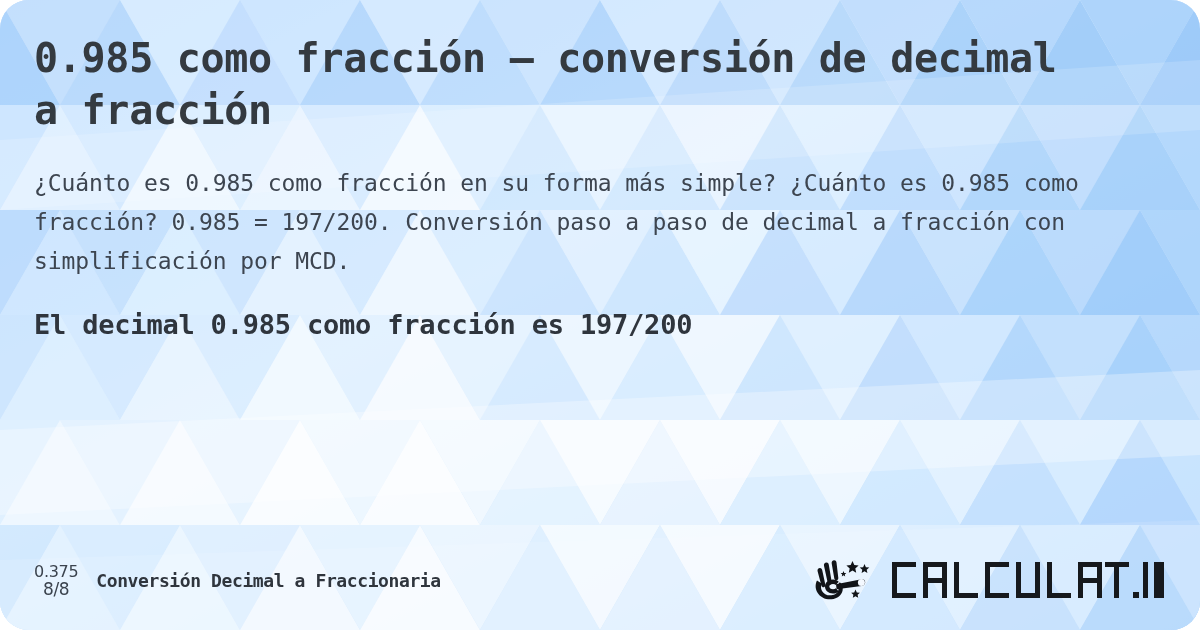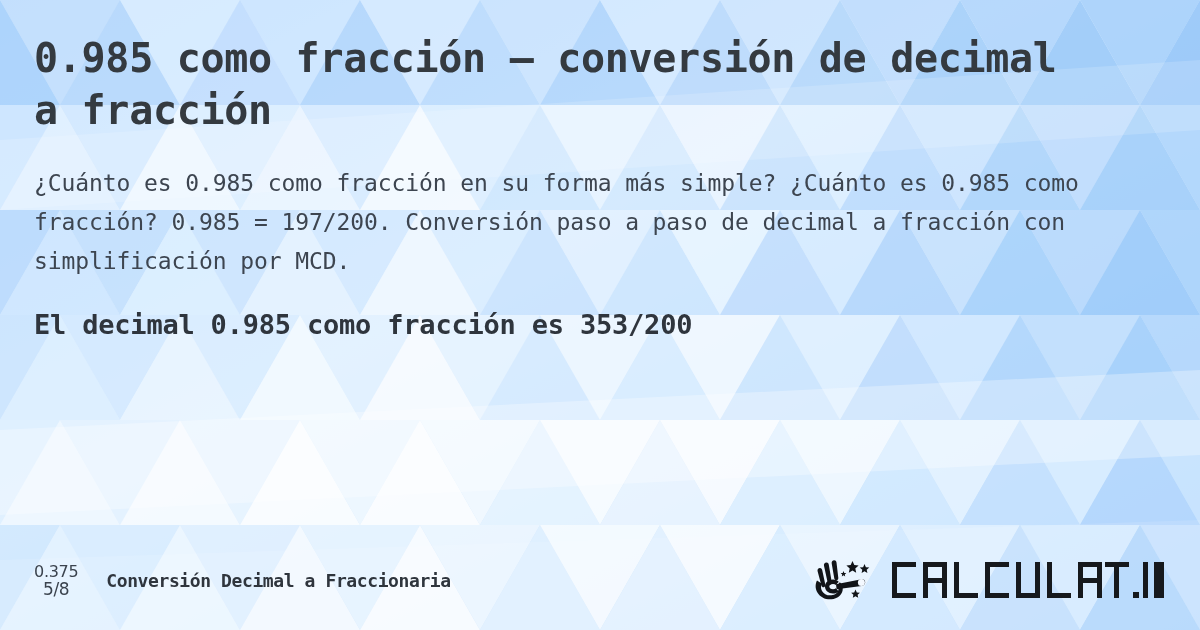--- a/index.html
+++ b/index.html
@@ -8,20 +8,21 @@
     width:1200px; height:630px;
     overflow:hidden;
     font-family:"DejaVu Sans Mono", monospace;
   }
 
   #canvas {
     position:relative;
     width:1200px; height:630px;
     background:#bfdcfb;
     overflow:hidden;
+    border-radius:29px;
   }
 
   
   #bg-mosaic {
     position:absolute; inset:0;
     width:1200px; height:630px;
     z-index:0;
   }
 
   
@@ -71,21 +72,21 @@
     height:56px;
     z-index:4;
     display:flex;
     align-items:center;
     padding:0 34px;
   }
 
   #footer-left {
     display:flex;
     align-items:center;
-    gap:28px;
+    gap:18px;
   }
 
   #fraction-badge {
     font-family:"DejaVu Sans", sans-serif;
     color:#3b434e;
     text-align:center;
     line-height:1.08;
     padding-top:2px;
   }
   #fraction-badge .num-top {
@@ -280,31 +281,31 @@
     <polygon points="0,430 1200,370 1200,455 0,515" fill="#ffffff" opacity=".30"></polygon>
     <polygon points="0,560 1200,520 1200,630 0,630" fill="#ffffff" opacity=".12"></polygon>
   </svg>
 
   <div id="content">
 
     <h1 id="page-title">0.985 como fracción – conversión de decimal a fracción</h1>
 
     <p id="description">¿Cuánto es 0.985 como fracción en su forma más simple? ¿Cuánto es 0.985 como fracción? 0.985 = 197/200. Conversión paso a paso de decimal a fracción con simplificación por MCD.</p>
 
-    <p id="answer-line">El decimal 0.985 como fracción es 353/200</p>
+    <p id="answer-line">El decimal 0.985 como fracción es 197/200</p>
 
   </div>
 
   <div id="footer">
 
     <div id="footer-left">
 
       <div id="fraction-badge">
         <span class="num-top">0.375</span>
-        <span class="num-bottom">5/8</span>
+        <span class="num-bottom">8/8</span>
       </div>
 
       <div id="footer-title">Conversión Decimal a Fraccionaria</div>
     </div>
 
     <div id="brand-logo">
 
       <svg width="72" height="44" viewBox="0 0 72 44">
         <g fill="#111418">
 

